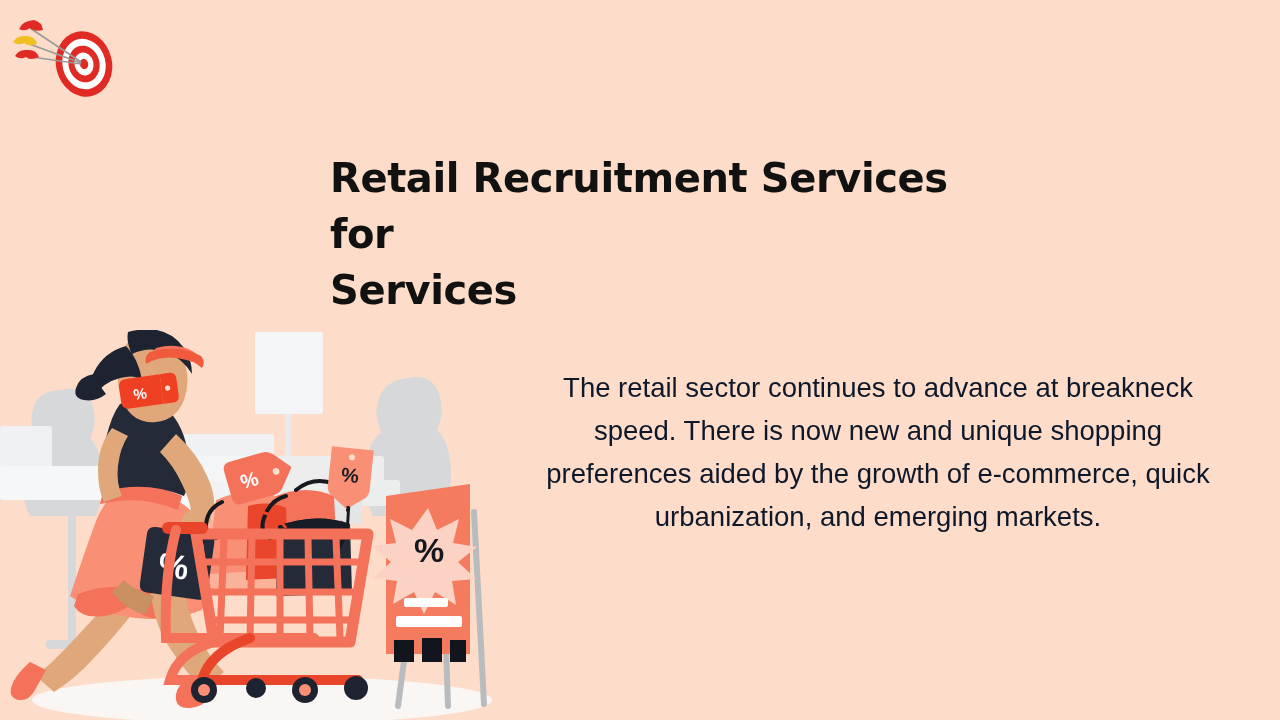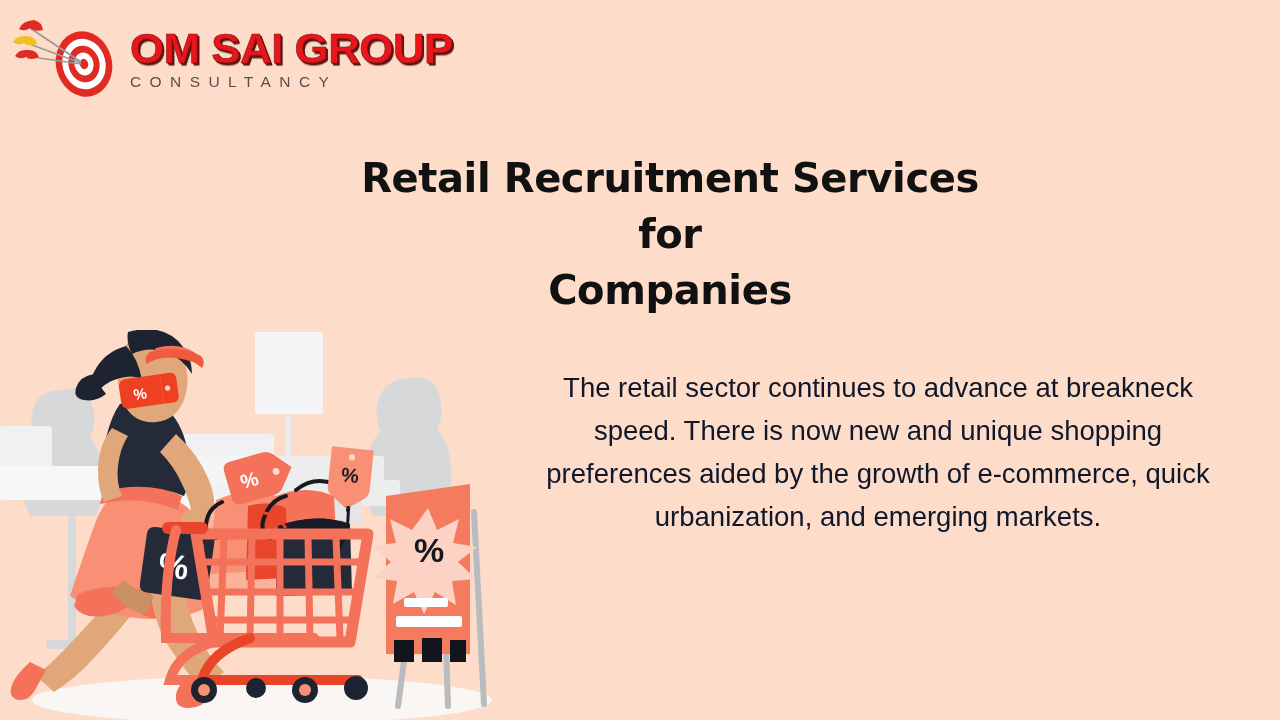--- a/index.html
+++ b/index.html
@@ -68,21 +68,21 @@
     color: #58504e;
     white-space: nowrap;
   }
 
   
   .heading {
     position: absolute;
     left: 330px;
     top: 150px;
     width: 680px;
-    text-align: center;
+    text-align: left;
     font-family: "DejaVu Sans", sans-serif;
     font-weight: bold;
     font-size: 40px;
     line-height: 56px;
     letter-spacing: -0.4px;
     color: #111111;
   }
 
   
   .body-copy {
@@ -130,29 +130,25 @@
           <line x1="12" y1="30" x2="69" y2="51"></line>
           <line x1="13" y1="44" x2="69" y2="52"></line>
         </g>
 
         <path d="M22 8 q8 2 9 10 q-9 2 -13 -2 q-5 4 -11 1 q3 -8 15 -9 z" fill="#e02b24"></path>
         <path d="M14 24 q9 0 11 8 q-9 3 -13 -1 q-6 3 -11 -1 q4 -7 13 -6 z" fill="#f0c021"></path>
         <path d="M15 38 q9 -1 12 7 q-9 4 -13 0 q-6 3 -11 -1 q4 -7 12 -6 z" fill="#e02b24"></path>
       </svg>
     </div>
 
-    <div class="logo-text">
-      <div class="logo-title">OM SAI GROUP</div>
-      <div class="logo-sub">CONSULTANCY</div>
-    </div>
   </div>
 
   <div class="heading">
     <div>Retail Recruitment Services for</div>
-    <div>Companies</div>
+    <div>Services</div>
   </div>
 
   <div class="body-copy">The retail sector continues to advance at breakneck speed. There is now new and unique shopping preferences aided by the growth of e-commerce, quick urbanization, and emerging markets.</div>
 
   <div class="illus">
     <svg width="500" height="390" viewBox="0 0 500 390" xmlns="http://www.w3.org/2000/svg">
 
       <rect x="0" y="0" width="500" height="390" fill="#fddcc9"></rect>
 
       <g>

